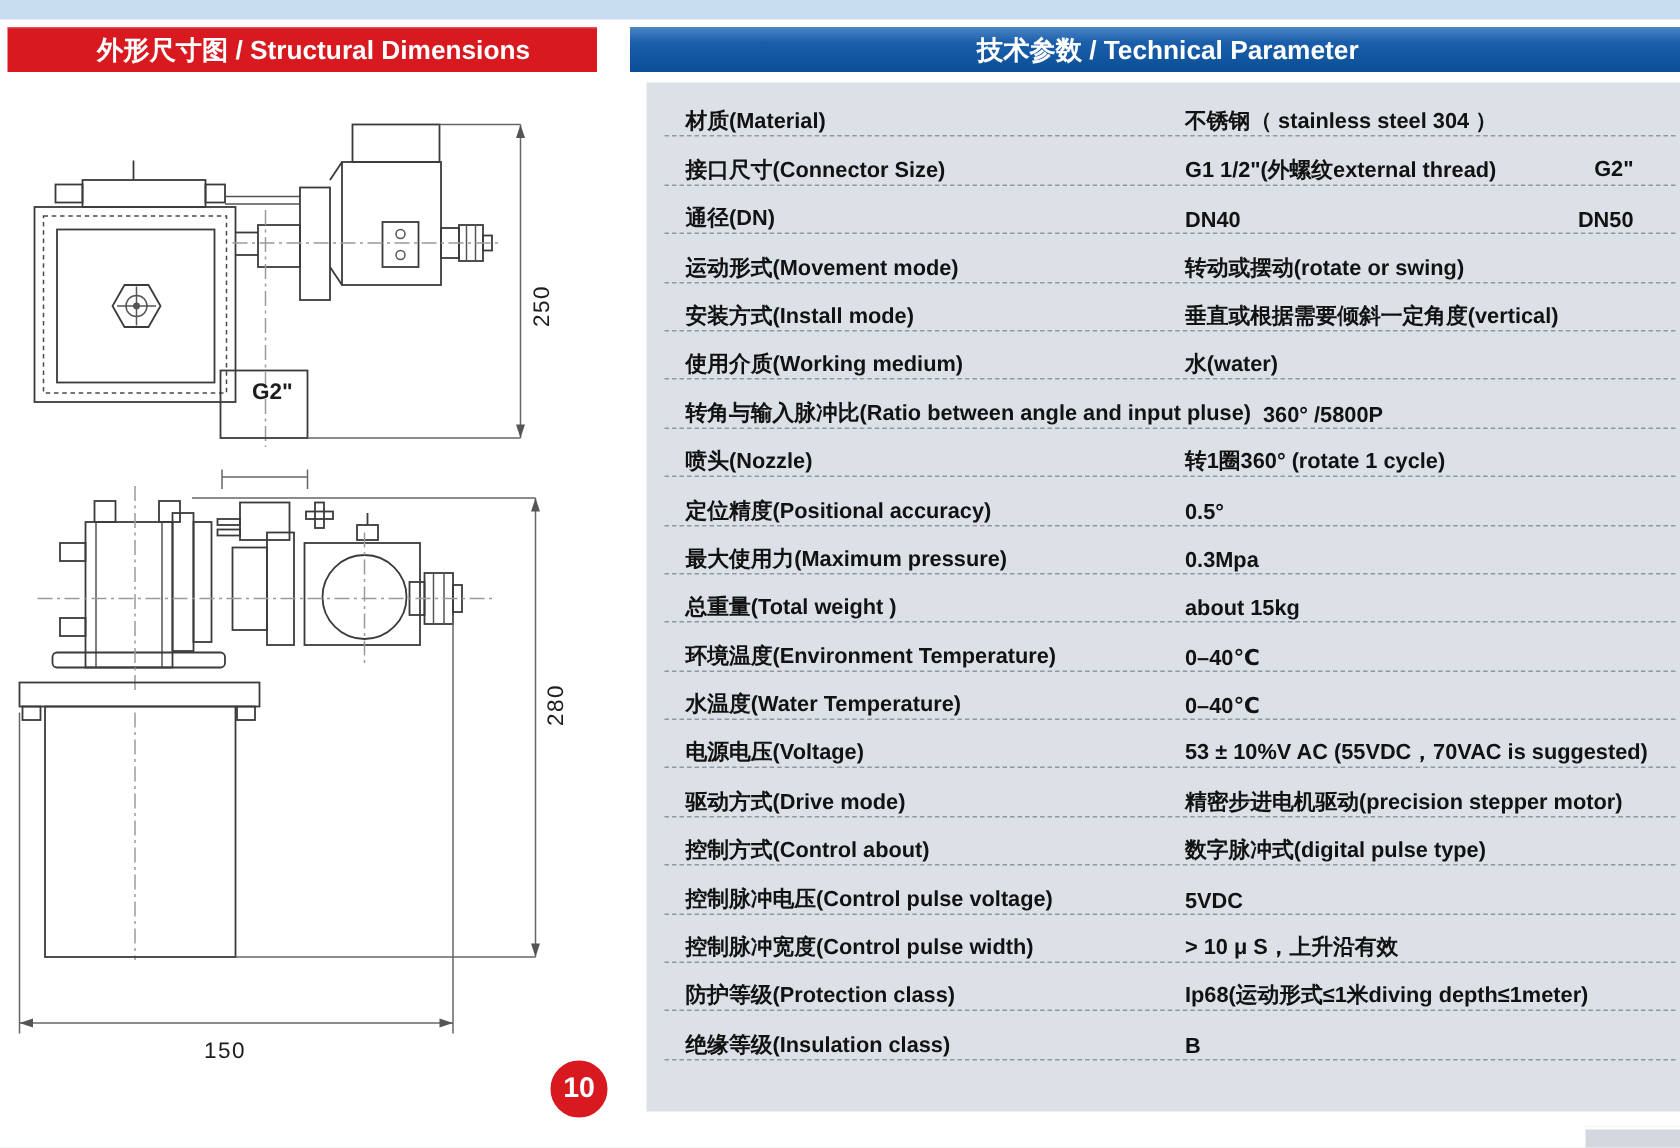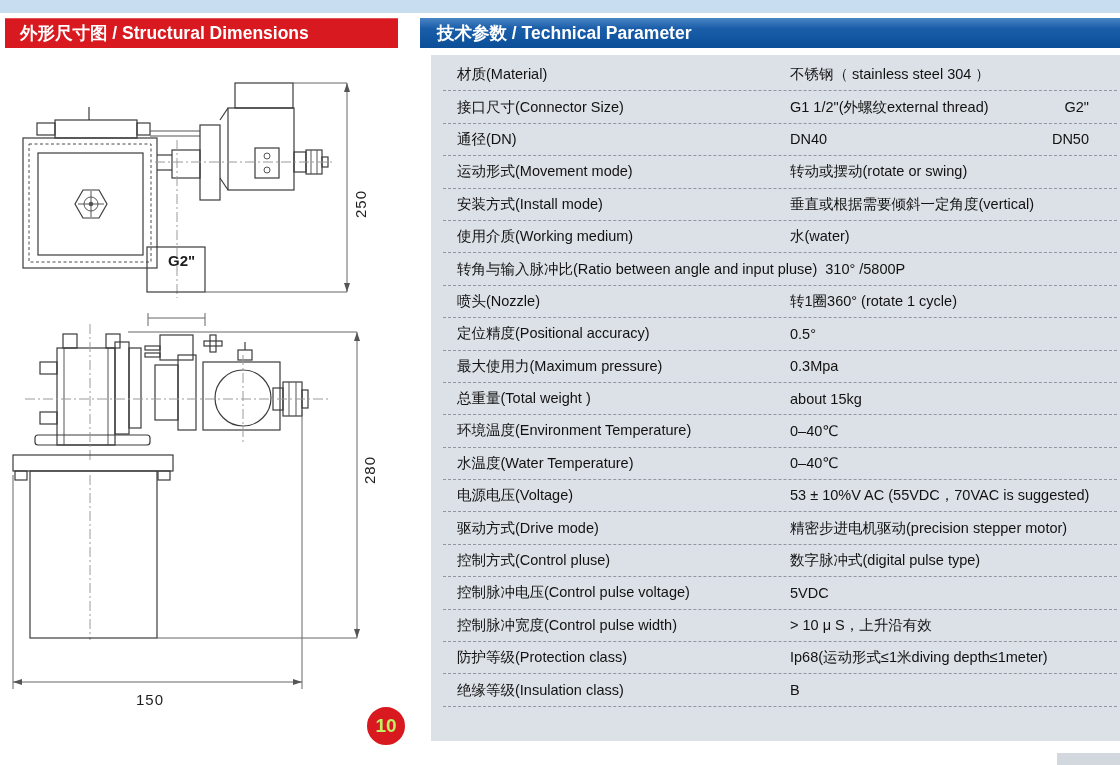--- a/index.html
+++ b/index.html
@@ -5,51 +5,51 @@
   * { margin:0; padding:0; box-sizing:border-box; }
   html,body { width:1120px; height:765px; }
   body {
     position:relative; overflow:hidden; background:#ffffff;
     font-family:"Liberation Sans","DejaVu Sans",sans-serif;
     color:#121212;
   }
   .topstrip { position:absolute; left:0; top:0; width:1120px; height:13px; background:#c8ddef; }
 
   .hdr { position:absolute; top:18px; height:30px; line-height:30px; color:#ffffff;
-         font-weight:bold; font-size:17.5px; white-space:nowrap; }
+         font-weight:bold; font-size:17.5px; white-space:nowrap;text-align:center; }
   .hdr-red  { left:5px;   width:393px; background:#d8191f; padding-left:15px;
               box-shadow:inset 0 1px 0 rgba(255,255,255,.25); }
   .hdr-blue { left:420px; width:700px; padding-left:17px;
               background:linear-gradient(#4a86c4 0%, #1a5da9 35%, #0c4f98 100%); }
 
   
   .panel { position:absolute; left:431px; top:55px; width:689px; height:686px;
            background:#dce1e7; padding-top:4px; }
-  .row { height:32.4px; display:flex; align-items:center;
+  .row { height:32.4px; display:flex; align-items:flex-end;
          margin:0 3px 0 12px; border-bottom:1px dashed #8f97a1;
-         padding-left:14px; font-size:14.5px; font-weight:normal; white-space:nowrap; }
+         padding-left:14px; font-size:14.5px; font-weight:bold; white-space:nowrap; }
   .lbl { flex:0 0 auto; min-width:333px; padding-right:8px; }
   .val { flex:1 1 auto; display:flex; align-items:center; }
   .val2 { margin-left:auto; padding-right:28px; }
 
   
   .drawing { position:absolute; }
   .drawing svg { display:block; }
   .dwg-line   { fill:none; stroke:#3b3b3b; stroke-width:1.2; }
   .dwg-thin   { fill:none; stroke:#555;    stroke-width:1; }
   .dwg-dash   { fill:none; stroke:#4a4a4a; stroke-width:1;   stroke-dasharray:3 2.5; }
   .dwg-center { fill:none; stroke:#9a9a9a; stroke-width:1;   stroke-dasharray:10 3 2 3; }
   .dwg-dim    { fill:none; stroke:#666;    stroke-width:1; }
   .dwg-arrow  { fill:#555; stroke:none; }
   .dim-text   { font-size:15px; fill:#1d1d1d; letter-spacing:1px; }
   .thread-text{ font-size:15px; font-weight:bold; fill:#1d1d1d; }
 
   .page-badge { position:absolute; left:365px; top:705px; width:42px; height:42px;
                 background:#d8191f; border:2px solid #ffffff; border-radius:50%;
-                color:#bef264; font-weight:bold; font-size:19px;
+                color:#ffffff; font-weight:bold; font-size:19px;
                 display:flex; align-items:center; justify-content:center; }
   .corner-frag { position:absolute; left:1057px; top:751px; width:63px; height:14px;
                  background:#d3d8de; border-top:2px solid #ffffff; }
 </style>
 </head>
 <body>
 
 <div class="topstrip"></div>
 
 <div class="hdr hdr-red">
@@ -237,21 +237,21 @@
   </div>
   <div class="row">
     <span class="lbl">使用介质(Working medium)</span>
     <span class="val">
         <span>水(water)</span>
       </span>
   </div>
   <div class="row">
     <span class="lbl">转角与输入脉冲比(Ratio between angle and input pluse)</span>
     <span class="val">
-        <span>310° /5800P</span>
+        <span>360° /5800P</span>
       </span>
   </div>
   <div class="row">
     <span class="lbl">喷头(Nozzle)</span>
     <span class="val">
         <span>转1圈360° (rotate 1 cycle)</span>
       </span>
   </div>
   <div class="row">
     <span class="lbl">定位精度(Positional accuracy)</span>
@@ -289,21 +289,21 @@
         <span>53 ± 10%V AC (55VDC，70VAC is suggested)</span>
       </span>
   </div>
   <div class="row">
     <span class="lbl">驱动方式(Drive mode)</span>
     <span class="val">
         <span>精密步进电机驱动(precision stepper motor)</span>
       </span>
   </div>
   <div class="row">
-    <span class="lbl">控制方式(Control pluse)</span>
+    <span class="lbl">控制方式(Control about)</span>
     <span class="val">
         <span>数字脉冲式(digital pulse type)</span>
       </span>
   </div>
   <div class="row">
     <span class="lbl">控制脉冲电压(Control pulse voltage)</span>
     <span class="val">
         <span>5VDC</span>
       </span>
   </div>

